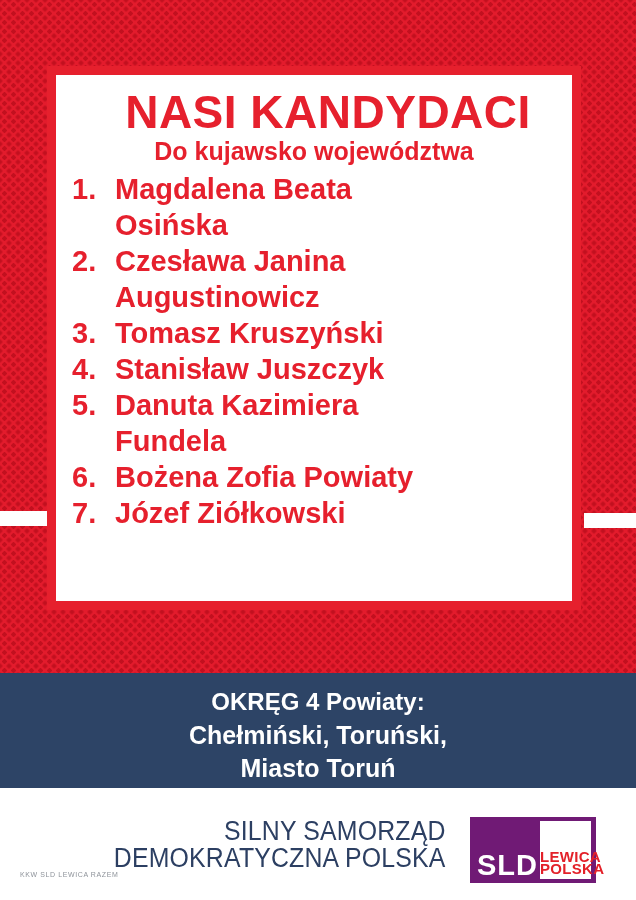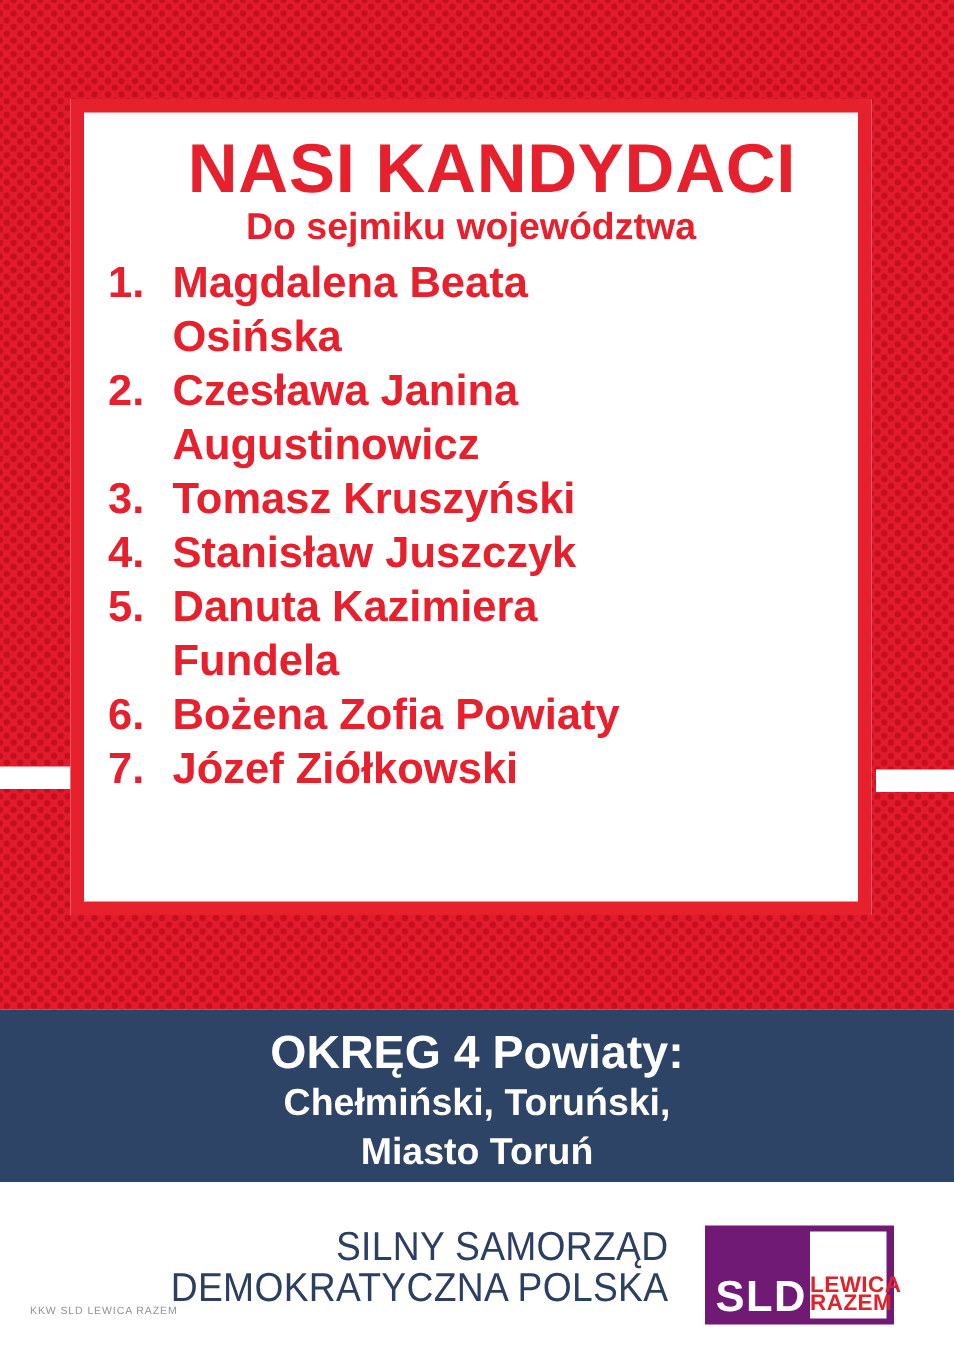--- a/index.html
+++ b/index.html
@@ -68,21 +68,21 @@
   .district-band {
     position: absolute;
     top: 673px; left: 0;
     width: 636px; height: 115px;
     background: #2d4466;
     color: #ffffff;
     text-align: center;
   }
   .district-heading {
     margin-top: 11px;
-    font-size: 31px;
+    font-size: 24px;
     font-weight: bold;
     line-height: 35px;
   }
   .district-line {
     font-size: 25px;
     font-weight: bold;
     line-height: 33px;
   }
 
   
@@ -145,21 +145,21 @@
 <body>
 
 <div class="poster">
 
   <div class="red-area"></div>
   <div class="stripe stripe-left"></div>
   <div class="stripe stripe-right"></div>
 
   <div class="card">
     <div class="card-title">NASI KANDYDACI</div>
-    <div class="card-sub">Do sejmiku województwa</div>
+    <div class="card-sub">Do kujawsko województwa</div>
 
     <div class="candidate-list">
       <div class="candidate-row">
         <span class="candidate-number">1.</span>
         <span class="candidate-name">Magdalena Beata
 Osińska</span>
       </div>
       <div class="candidate-row">
         <span class="candidate-number">2.</span>
         <span class="candidate-name">Czesława Janina
@@ -199,19 +199,19 @@
     <div class="committee">KKW SLD LEWICA RAZEM</div>
     <div class="slogan">
       <div>SILNY SAMORZĄD</div>
       <div>DEMOKRATYCZNA POLSKA</div>
     </div>
     <div class="logo">
       <span class="logo-sld">SLD</span>
       <div class="logo-white-box">
         <div class="logo-lr">
           <div>LEWICA</div>
-          <div>RAZEM</div>
+          <div>POLSKA</div>
         </div>
       </div>
     </div>
   </div>
 
 </div>
 
 </body></html>

